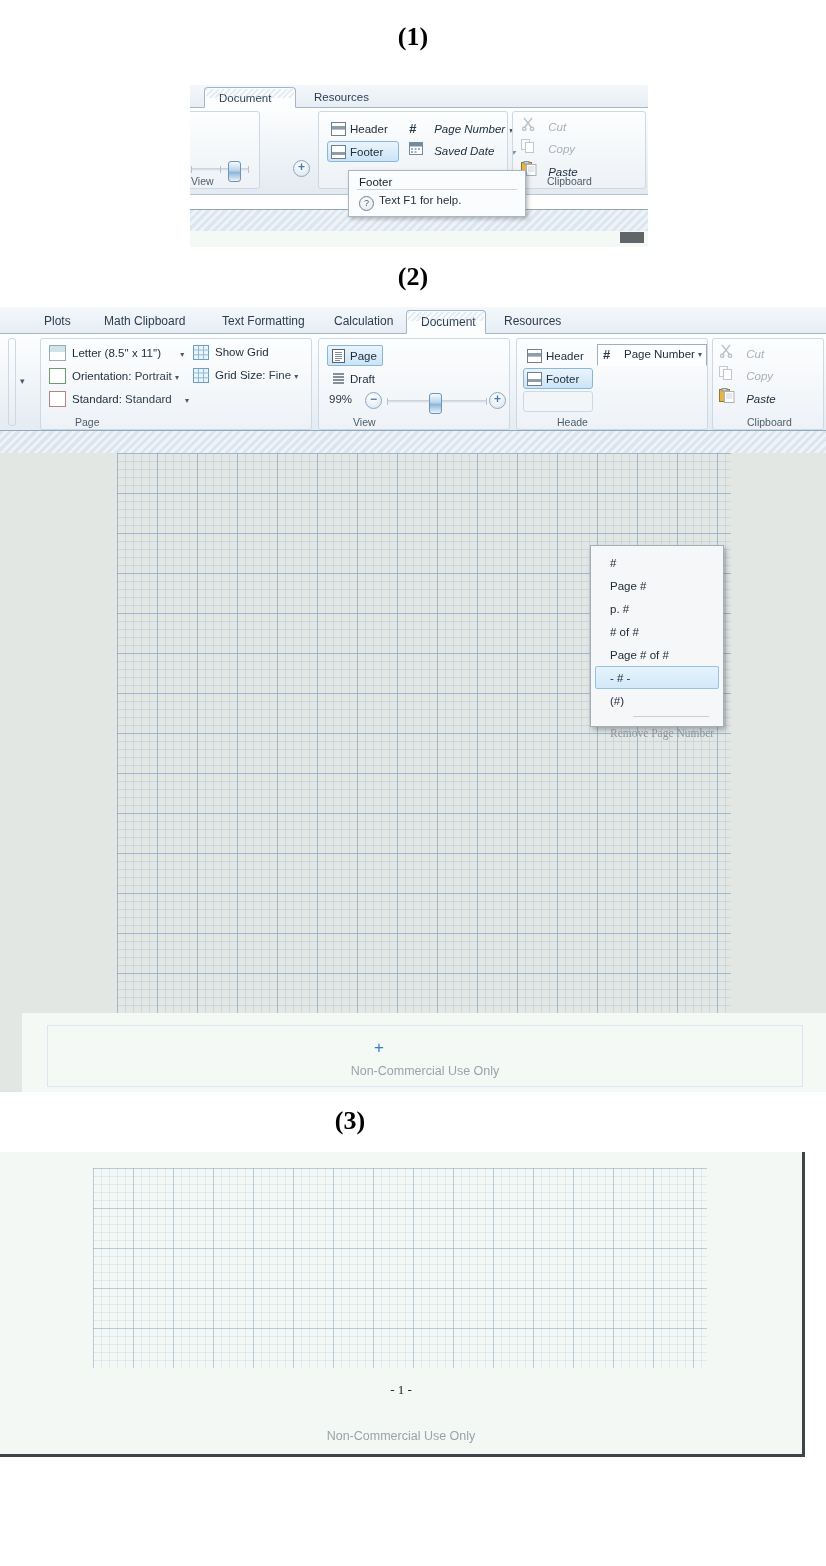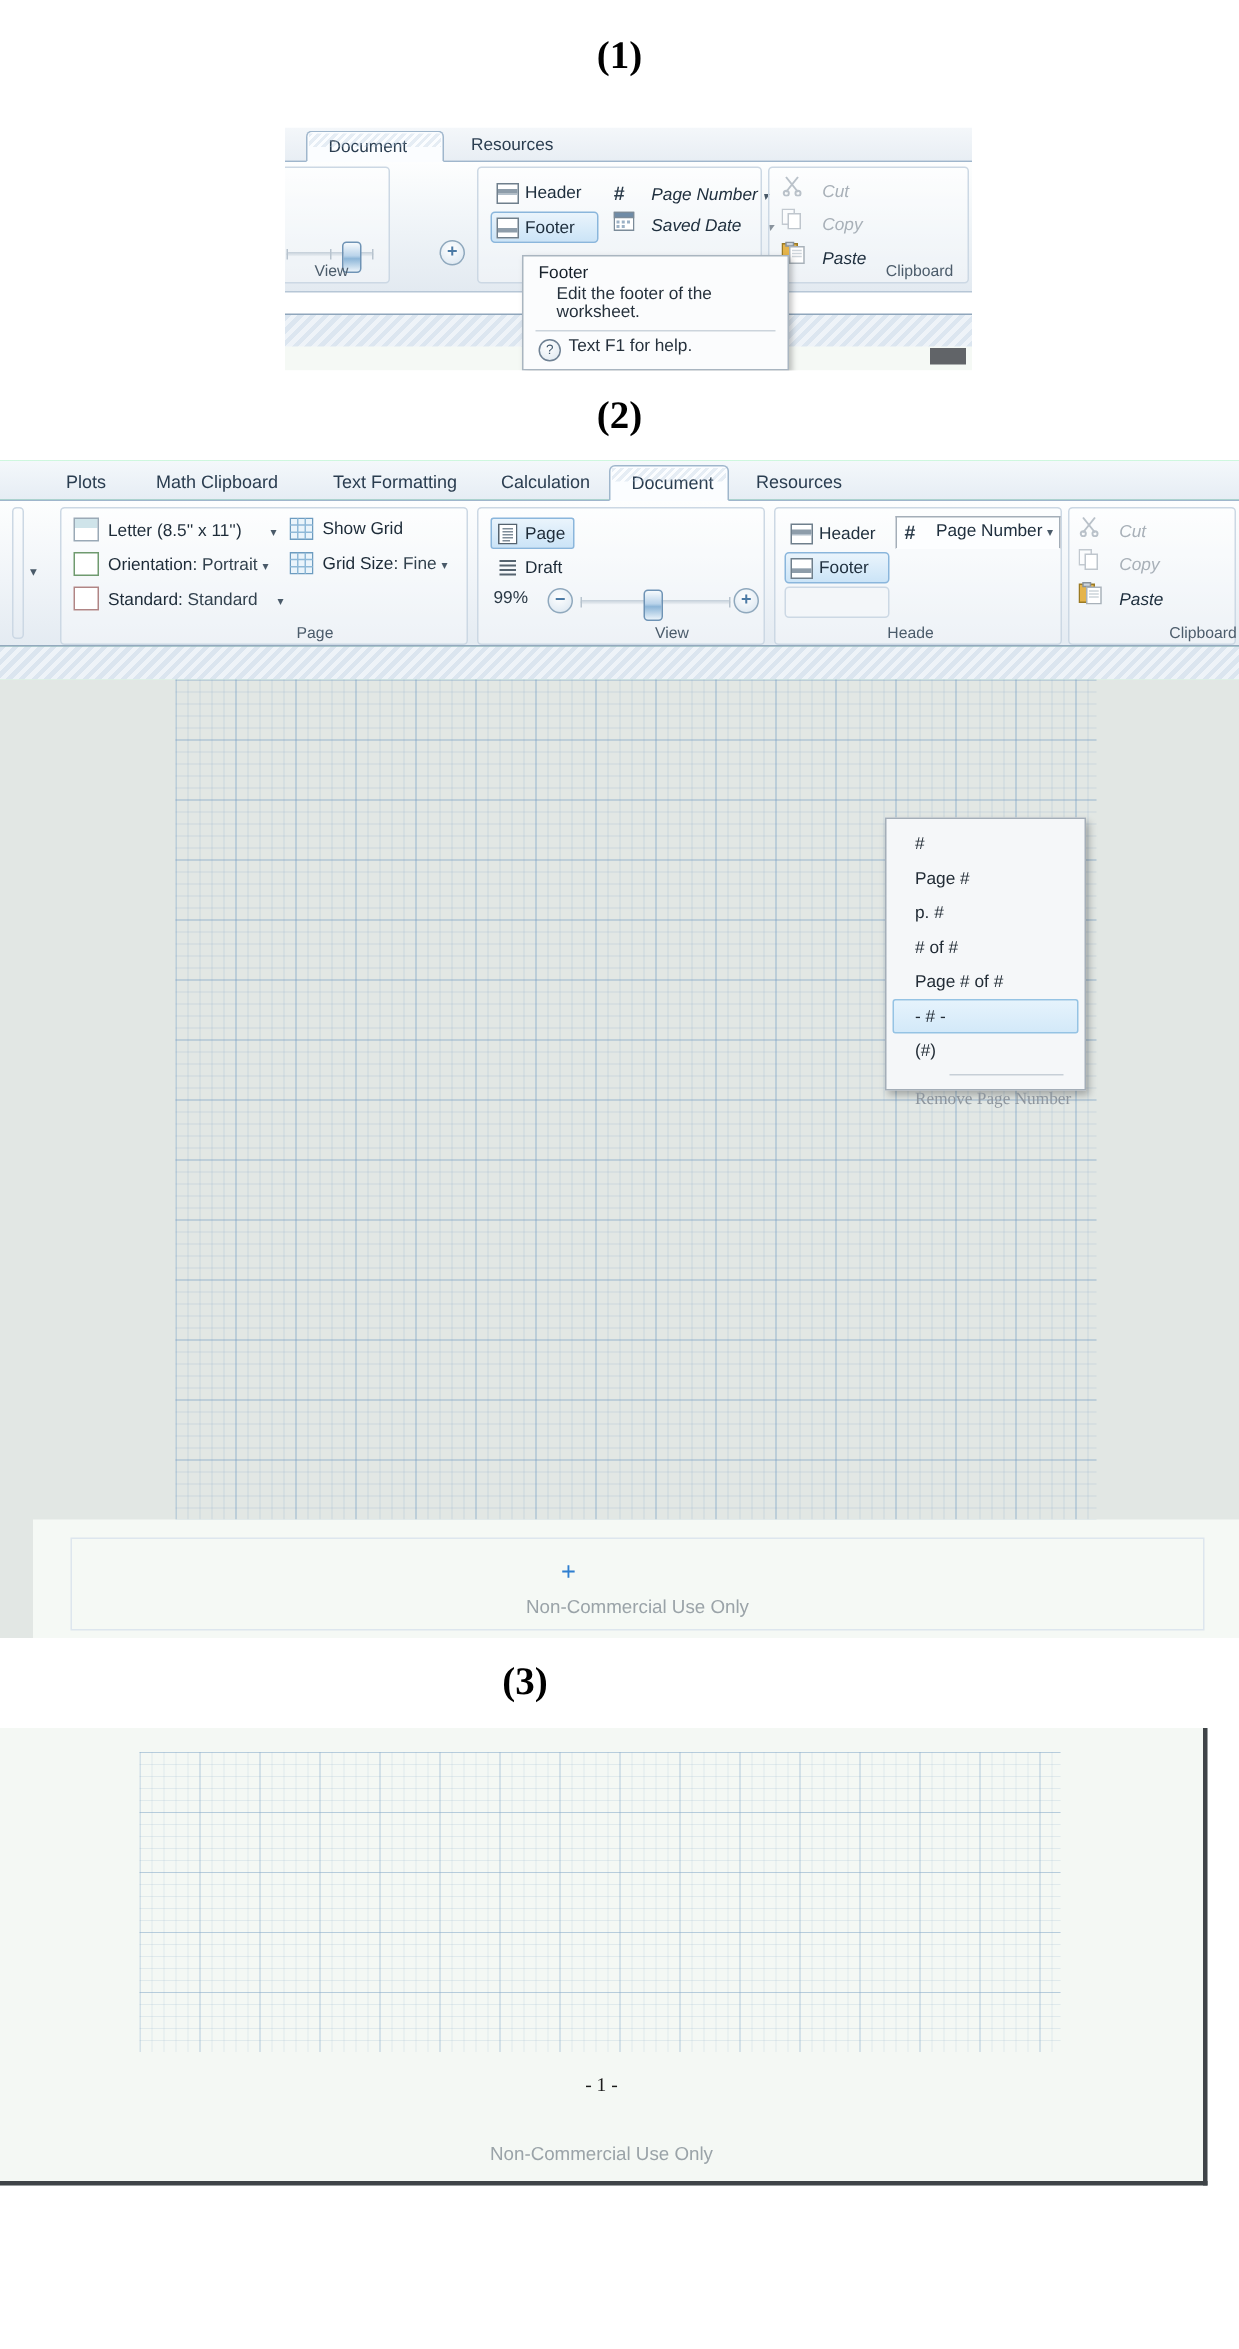--- a/index.html
+++ b/index.html
@@ -76,21 +76,21 @@
     border: 1px solid #ccd8e4;
     border-radius: 3px;
     background: rgba(255,255,255,.35);
     box-sizing: border-box;
     padding-left: 34px;
   }
   .rgroup-label {
     position: absolute;
     bottom: 1px;
     width: 100%;
-    text-align: center;
+    text-align: left;
     font-size: 10.5px;
     color: #4c5c6b;
   }
 
   
   .zoom-slider { position:absolute; }
   .zs-track {
     position: absolute; height:3px; top:6px;
     background: linear-gradient(to bottom,#c3ced8,#eef2f6);
     border-radius:2px;
@@ -167,21 +167,21 @@
     background: repeating-linear-gradient(135deg,#dce6f0 0 3px,#eef3f8 3px 6px);
     border-top:1px solid #8fa6bc;
     border-bottom:1px solid #b9c8d6;
   }
 
   
   #panel2 {
     position:absolute;
     left:0px; top:307px;
     width:826px; height:785px;
-    background:#86efac;
+    background:#4d7c0f;
     overflow:hidden;
   }
   #p2tabbar {
     position:relative; height:26px;
     background: linear-gradient(to bottom,#f4f8fb 0%,#e6edf4 100%);
     border-bottom:1px solid #9fb6cc;
   }
   #p2tabbar .rtab { top:3px; height:24px; line-height:22px; font-size:12px; }
 
   #p2body {
@@ -385,21 +385,20 @@
               </g>
             </svg>
         </span>
         <span>Paste</span>
       </div>
       <div class="rgroup-label">Clipboard</div>
     </div>
 
     <div class="tooltip" style="left:158px; top:62px; width:178px;">
       <div class="tt-title">Footer</div>
-      <div class="tt-body">Edit the footer of the worksheet.</div>
       <div class="tt-sep"></div>
       <div class="tt-help">
         <span class="qmark">?</span><span>Text F1 for help.</span>
       </div>
     </div>
   </div>
 
   <div class="stripe-band" style="left:0; top:124px; width:458px; height:22px;"></div>
   <div style="position:absolute; left:0; top:146px; width:458px; height:16px; background:#f5f9f5;"></div>
   <div style="position:absolute; left:430px; top:147px; width:24px; height:11px; background:#616468;"></div>

